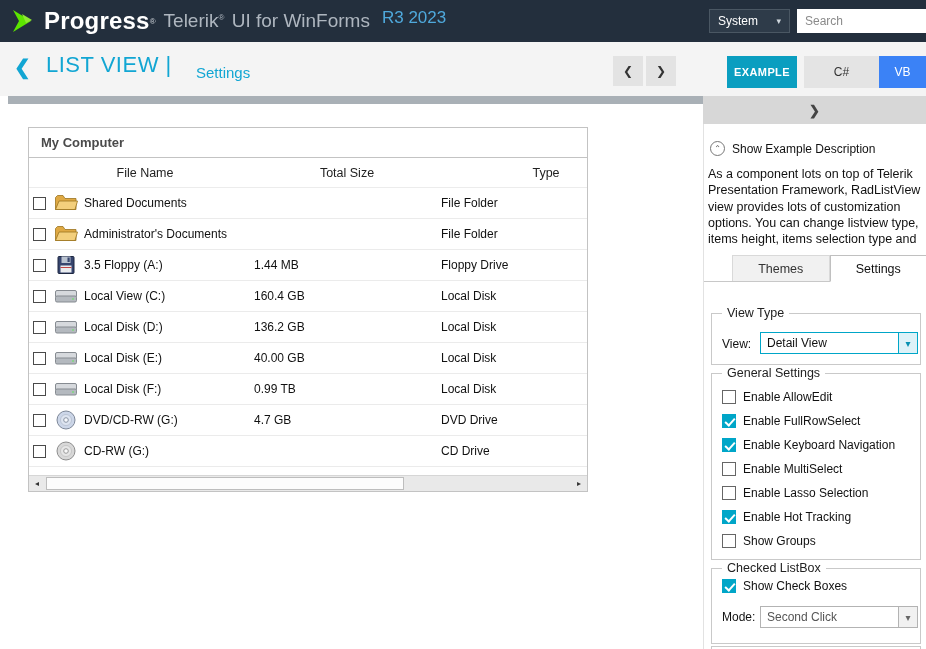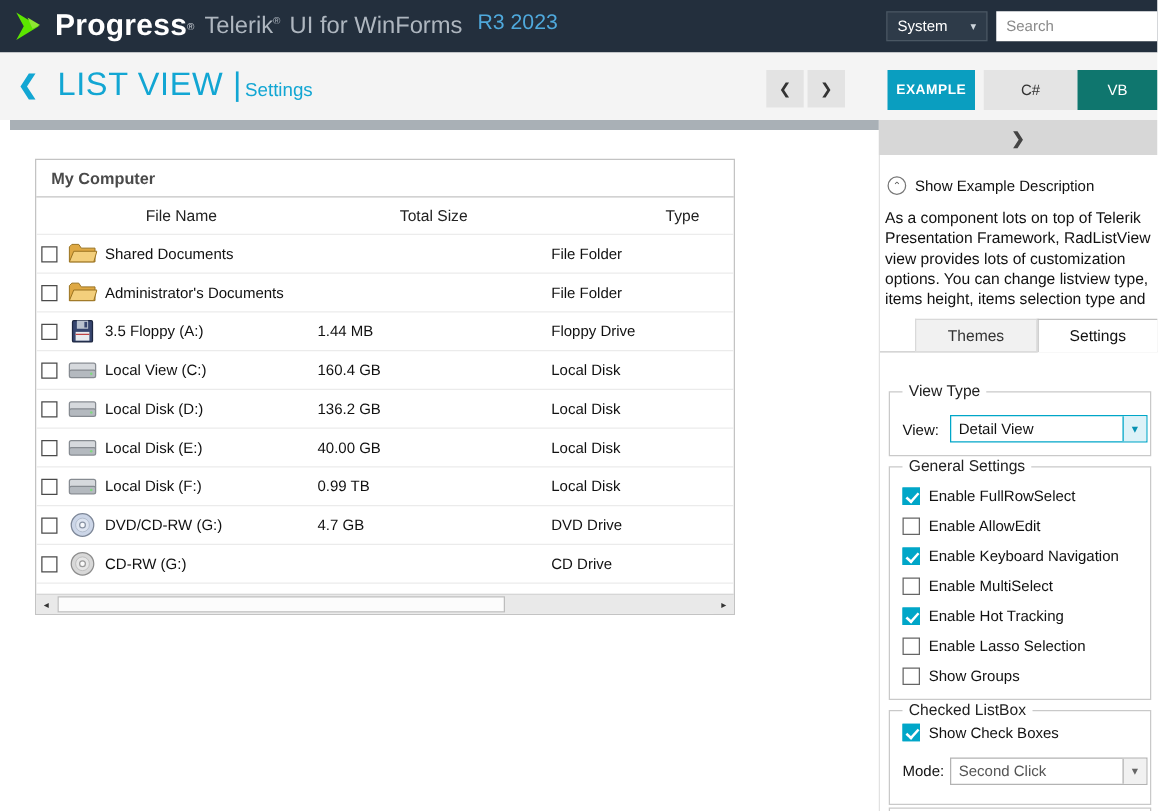--- a/index.html
+++ b/index.html
@@ -48,40 +48,40 @@
   .subheader {
     position: absolute; top: 42px; left: 0; width: 926px; height: 54px;
     background: #f4f4f4;
   }
   .back-chevron {
     position: absolute; left: 14px; top: 13px;
     color: var(--title-teal); font-size: 20px; font-weight: bold; cursor: pointer;
   }
   .page-title {
     position: absolute; left: 46px; top: 10px;
-    color: var(--title-teal); font-size: 26px; letter-spacing: 0.5px; font-weight: normal;
+    color: var(--title-teal); font-size: 22px; letter-spacing: 0.5px; font-weight: normal;
   }
   .page-subtitle {
     position: absolute; left: 196px; top: 22px;
     color: var(--title-teal); font-size: 15px;
   }
   .nav-buttons { position: absolute; left: 613px; top: 14px; display: flex; gap: 3px; }
   .nav-btn {
     width: 30px; height: 30px; background: #e3e3e3; border: none;
     color: #333; font-size: 12px; display: flex; align-items: center; justify-content: center;
     cursor: pointer;
   }
   .code-tabs { position: absolute; right: 0; top: 14px; height: 32px; display: flex; }
   .code-tab {
     height: 32px; display: flex; align-items: center; justify-content: center;
     font-size: 12px; cursor: pointer;
   }
   .code-tab.example { width: 70px; background: var(--tab-teal); color: #fff; font-size: 11px; font-weight: bold; letter-spacing: 0.4px; margin-right: 7px; }
   .code-tab.csharp  { width: 75px; background: #e4e4e4; color: #333; }
-  .code-tab.vb      { width: 64px; background: #0f766e; color: #fff; }
+  .code-tab.vb      { width: 47px; background: #3b82f6; color: #fff; }
 
   
   .collapse-bar {
     position: absolute; left: 703px; top: 96px; width: 223px; height: 28px;
     background: #d7d7d7; display: flex; align-items: center; justify-content: center;
     color: #444; font-size: 13px; font-weight: bold; cursor: pointer;
   }
 
   
   .panel-top-strip { position: absolute; left: 8px; top: 96px; width: 695px; height: 8px; background: #a9b0b6; }
@@ -396,42 +396,42 @@
       <span class="dd-arrow">
           <span>▾</span>
         </span>
     </div>
   </div>
 
   <div class="groupbox gb-general">
     <span class="legend">General Settings</span>
     <div class="opts">
         <div class="opt">
+          <span class="cb2 "></span>
+          <span class="opt-label">Enable AllowEdit</span>
+        </div>
+        <div class="opt">
           <span class="cb2 checked"></span>
           <span class="opt-label">Enable FullRowSelect</span>
         </div>
         <div class="opt">
-          <span class="cb2 "></span>
-          <span class="opt-label">Enable AllowEdit</span>
-        </div>
-        <div class="opt">
           <span class="cb2 checked"></span>
           <span class="opt-label">Enable Keyboard Navigation</span>
         </div>
         <div class="opt">
           <span class="cb2 "></span>
           <span class="opt-label">Enable MultiSelect</span>
         </div>
         <div class="opt">
+          <span class="cb2 "></span>
+          <span class="opt-label">Enable Lasso Selection</span>
+        </div>
+        <div class="opt">
           <span class="cb2 checked"></span>
           <span class="opt-label">Enable Hot Tracking</span>
-        </div>
-        <div class="opt">
-          <span class="cb2 "></span>
-          <span class="opt-label">Enable Lasso Selection</span>
         </div>
         <div class="opt">
           <span class="cb2 "></span>
           <span class="opt-label">Show Groups</span>
         </div>
       </div>
   </div>
 
   <div class="groupbox gb-checked">
     <span class="legend">Checked ListBox</span>

